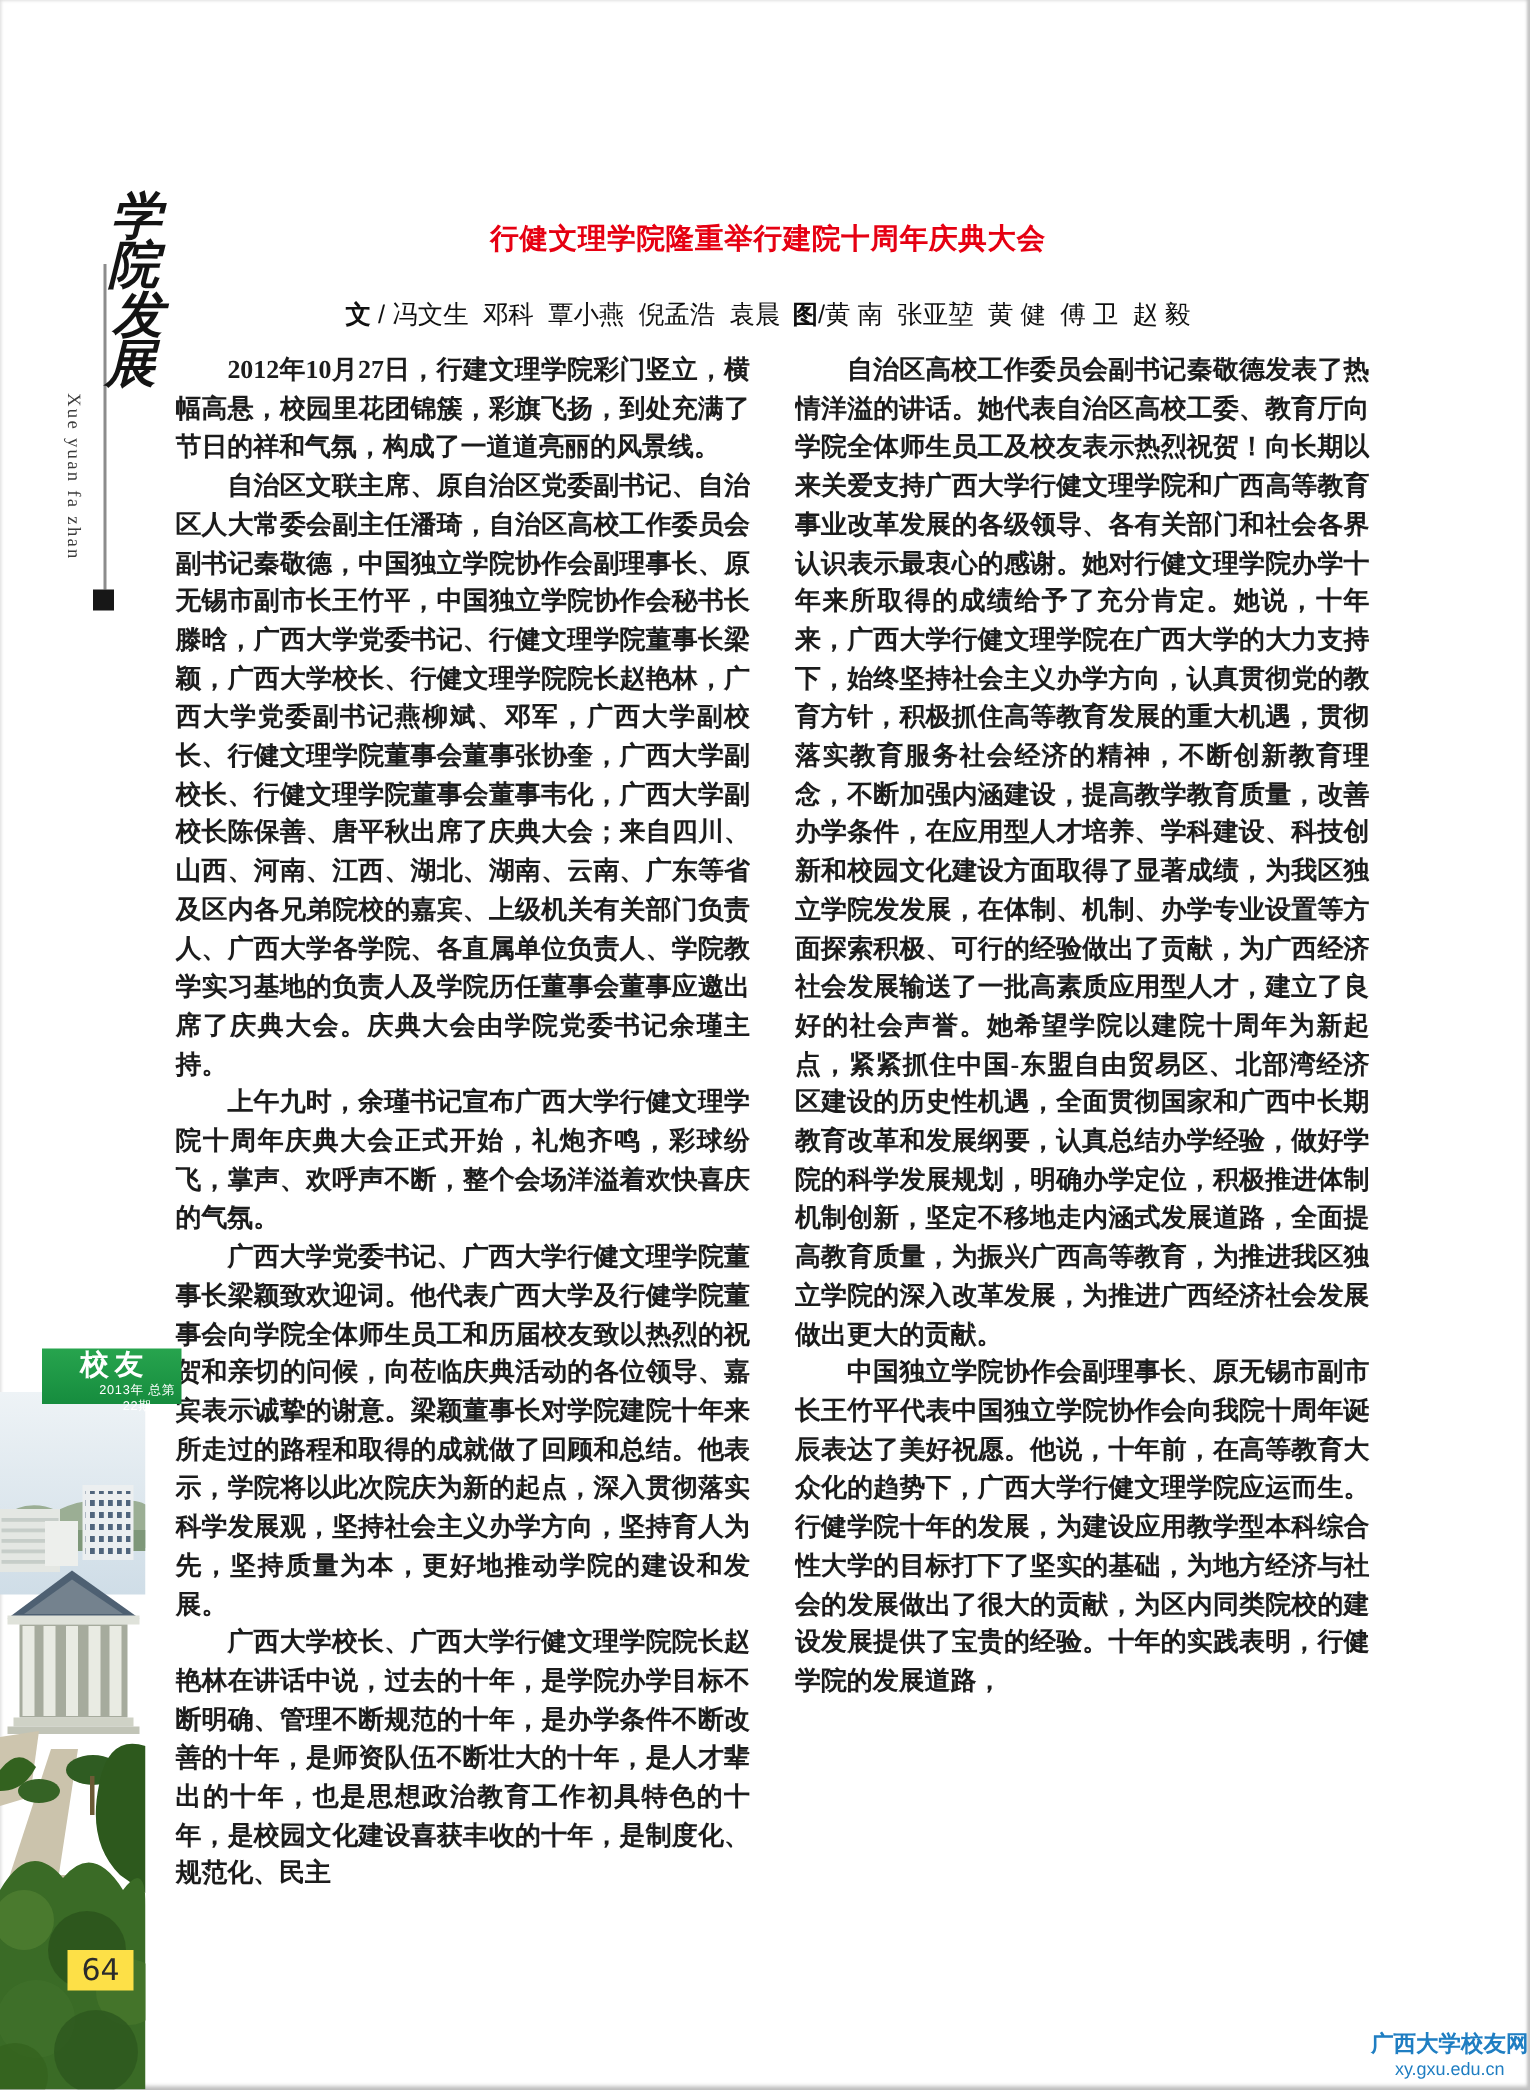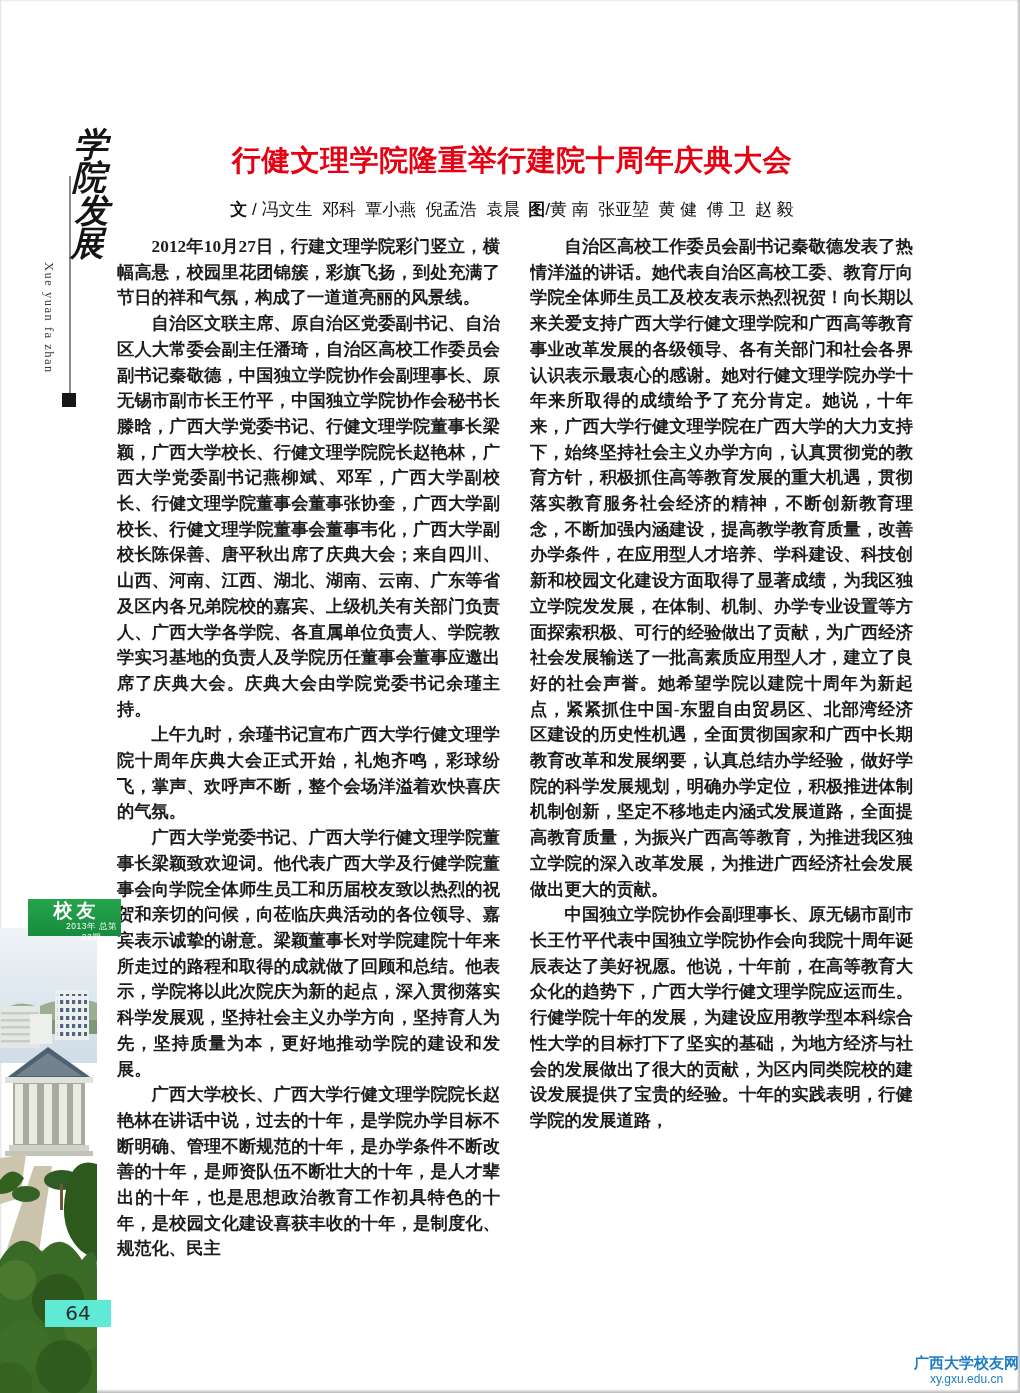--- a/index.html
+++ b/index.html
@@ -21,25 +21,25 @@
     font-family:"Liberation Serif",serif;font-size:12.5px;letter-spacing:1.5px;color:#3b3b3b;}
   .blacksquare{position:absolute;left:62px;top:393px;width:14px;height:14px;background:#171717;}
   
   .badge{position:absolute;left:28px;top:899px;width:93px;height:37px;z-index:5;
     background:linear-gradient(#27a44e,#168c3e);color:#fff;text-align:center;}
   .badge-title{font:bold 19px/20px "Liberation Sans",sans-serif;letter-spacing:4px;padding-top:2px;text-indent:4px;}
   .badge-issue{font:8.5px/11px "Liberation Sans",sans-serif;letter-spacing:0.5px;margin-left:34px;}
   
   .photo{position:absolute;left:0;top:928px;width:97px;height:465px;z-index:1;}
   .photo svg{display:block;}
-  .page-num{position:absolute;left:45px;top:1300px;width:66px;height:27px;background:#5eead4;z-index:6;
+  .page-num{position:absolute;left:45px;top:1300px;width:44px;height:27px;background:#fde047;z-index:6;
     text-align:center;font:20px/27px "DejaVu Sans",sans-serif;color:#2b2b2b;}
   
   .title{position:absolute;left:112px;top:142px;width:800px;text-align:center;
-    font-family:"Liberation Sans",sans-serif;font-weight:bold;font-size:29px;line-height:36px;
+    font-family:"Liberation Sans",sans-serif;font-weight:bold;font-size:19px;line-height:36px;
     color:#e60012;letter-spacing:0.5px;z-index:2;}
   .byline{position:absolute;left:112px;top:199px;width:800px;text-align:center;
     font-family:"Liberation Sans",sans-serif;font-size:17px;line-height:22px;color:#111;
     white-space:pre;z-index:2;}
   .byline b{font-weight:bold}
   .byline .photo-label{margin-left:8px}
   .columns{position:absolute;left:117px;top:234px;width:796px;display:flex;gap:30px;z-index:2;}
   .col{width:383px;height:1056px;overflow:hidden;
     font-size:17.3px;line-height:25.7px;text-align:justify;text-justify:inter-ideograph;color:#1c1c1c;}
   .para{margin:0;text-indent:2em;font-weight:bold;}

